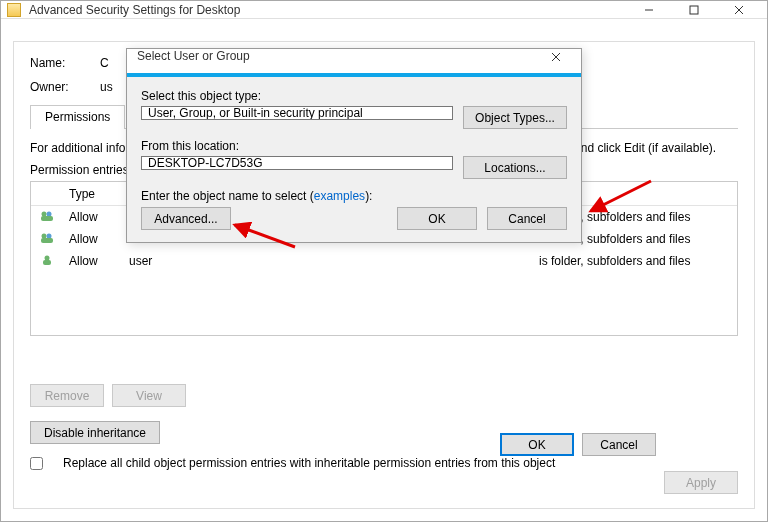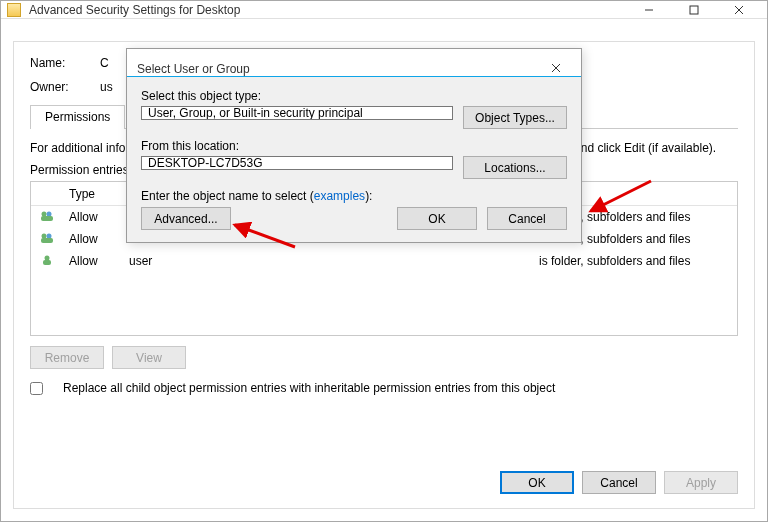--- a/index.html
+++ b/index.html
@@ -35,33 +35,33 @@
   .grid-row { display: flex; height: 22px; align-items: center; font-size: 12px; }
   .grid-row > div { padding: 0 8px; white-space: nowrap; overflow: hidden; }
   .grid-row .c-ico { width: 30px; }
   .grid-row .c-type { width: 60px; }
   .grid-row .c-prin { width: 410px; }
   .grid-row .c-app { flex: 1; }
   .people-ico { width: 16px; height: 12px; display: inline-block; }
   .people-ico svg { display:block; }
 
   .btn { font: inherit; padding: 3px 12px; min-width: 74px; height: 23px; background: #e1e1e1; border: 1px solid #adadad; }
-  .btn:disabled { color: #a0a0a0; background: #e9e9e9; border-color: #c9c9c9; }
+  .btn:disabled { color: #a0a0a0; background: #e9e9e9; border-color: #c9c9c9; margin-top: 38px; }
   .btn.default { border: 1px solid #0078d7; box-shadow: inset 0 0 0 1px #0078d7; background: #e1e1e1; }
 
   .grid-btn-row { margin-top: 10px; display: flex; gap: 8px; }
   .disable-row { margin-top: 14px; }
   .replace-row { margin-top: 12px; display: flex; align-items: center; gap: 20px; }
   .chk { width: 13px; height: 13px; }
 
   .bottom-btns { position: absolute; right: 16px; bottom: 14px; display: flex; gap: 8px; }
 
   
   .modal { position: absolute; left: 126px; top: 48px; width: 456px; border: 1px solid #9a9a9a; background: #f0f0f0; box-shadow: 2px 2px 10px rgba(0,0,0,.15); }
-  .modal-titlebar { height: 28px; display: flex; align-items: flex-end; padding: 0 10px; background: #fff; border-bottom: 1px solid #0ea5e9; }
+  .modal-titlebar { height: 28px; display: flex; align-items: flex-start; padding: 0 10px; background: #fff; border-bottom: 4px solid #0ea5e9; }
   .modal-titlebar .t { flex: 1; font-size: 12px; color: #333; }
   .modal-close { width: 30px; text-align: center; color: #555; font-size: 14px; }
   .modal-body { padding: 12px 14px; }
   .field-lbl { margin-bottom: 3px; font-size: 12px; }
   .field-row { display: flex; gap: 10px; align-items: flex-start; margin-bottom: 10px; }
   .ro-input { flex: 1; height: 14px; padding: 2px 6px; border: 1px solid #777; background: #fff; font: inherit; }
   .ro-input[readonly] { background: #fff; }
   .side-btn { width: 104px; height: 23px; background: #e1e1e1; border: 1px solid #adadad; font: inherit; }
 
   .link { color: #0066cc; cursor: pointer; }
@@ -160,20 +160,23 @@
         <div class="c-prin">user</div>
         <div class="c-app">is folder, subfolders and files</div>
       </div>
     </div>
 
     <div class="grid-btn-row">
       <button class="btn" disabled="">Remove</button>
       <button class="btn" disabled="">View</button>
     </div>
 
+    <div class="disable-row">
+      <button class="btn" style="min-width:130px">Disable inheritance</button>
+    </div>
 
     <div class="replace-row">
       <input type="checkbox" class="chk" style="">
       <span>Replace all child object permission entries with inheritable permission entries from this object</span>
     </div>
 
     <div class="bottom-btns">
       <button class="btn default">OK</button>
       <button class="btn">Cancel</button>
       <button class="btn" disabled="">Apply</button>

